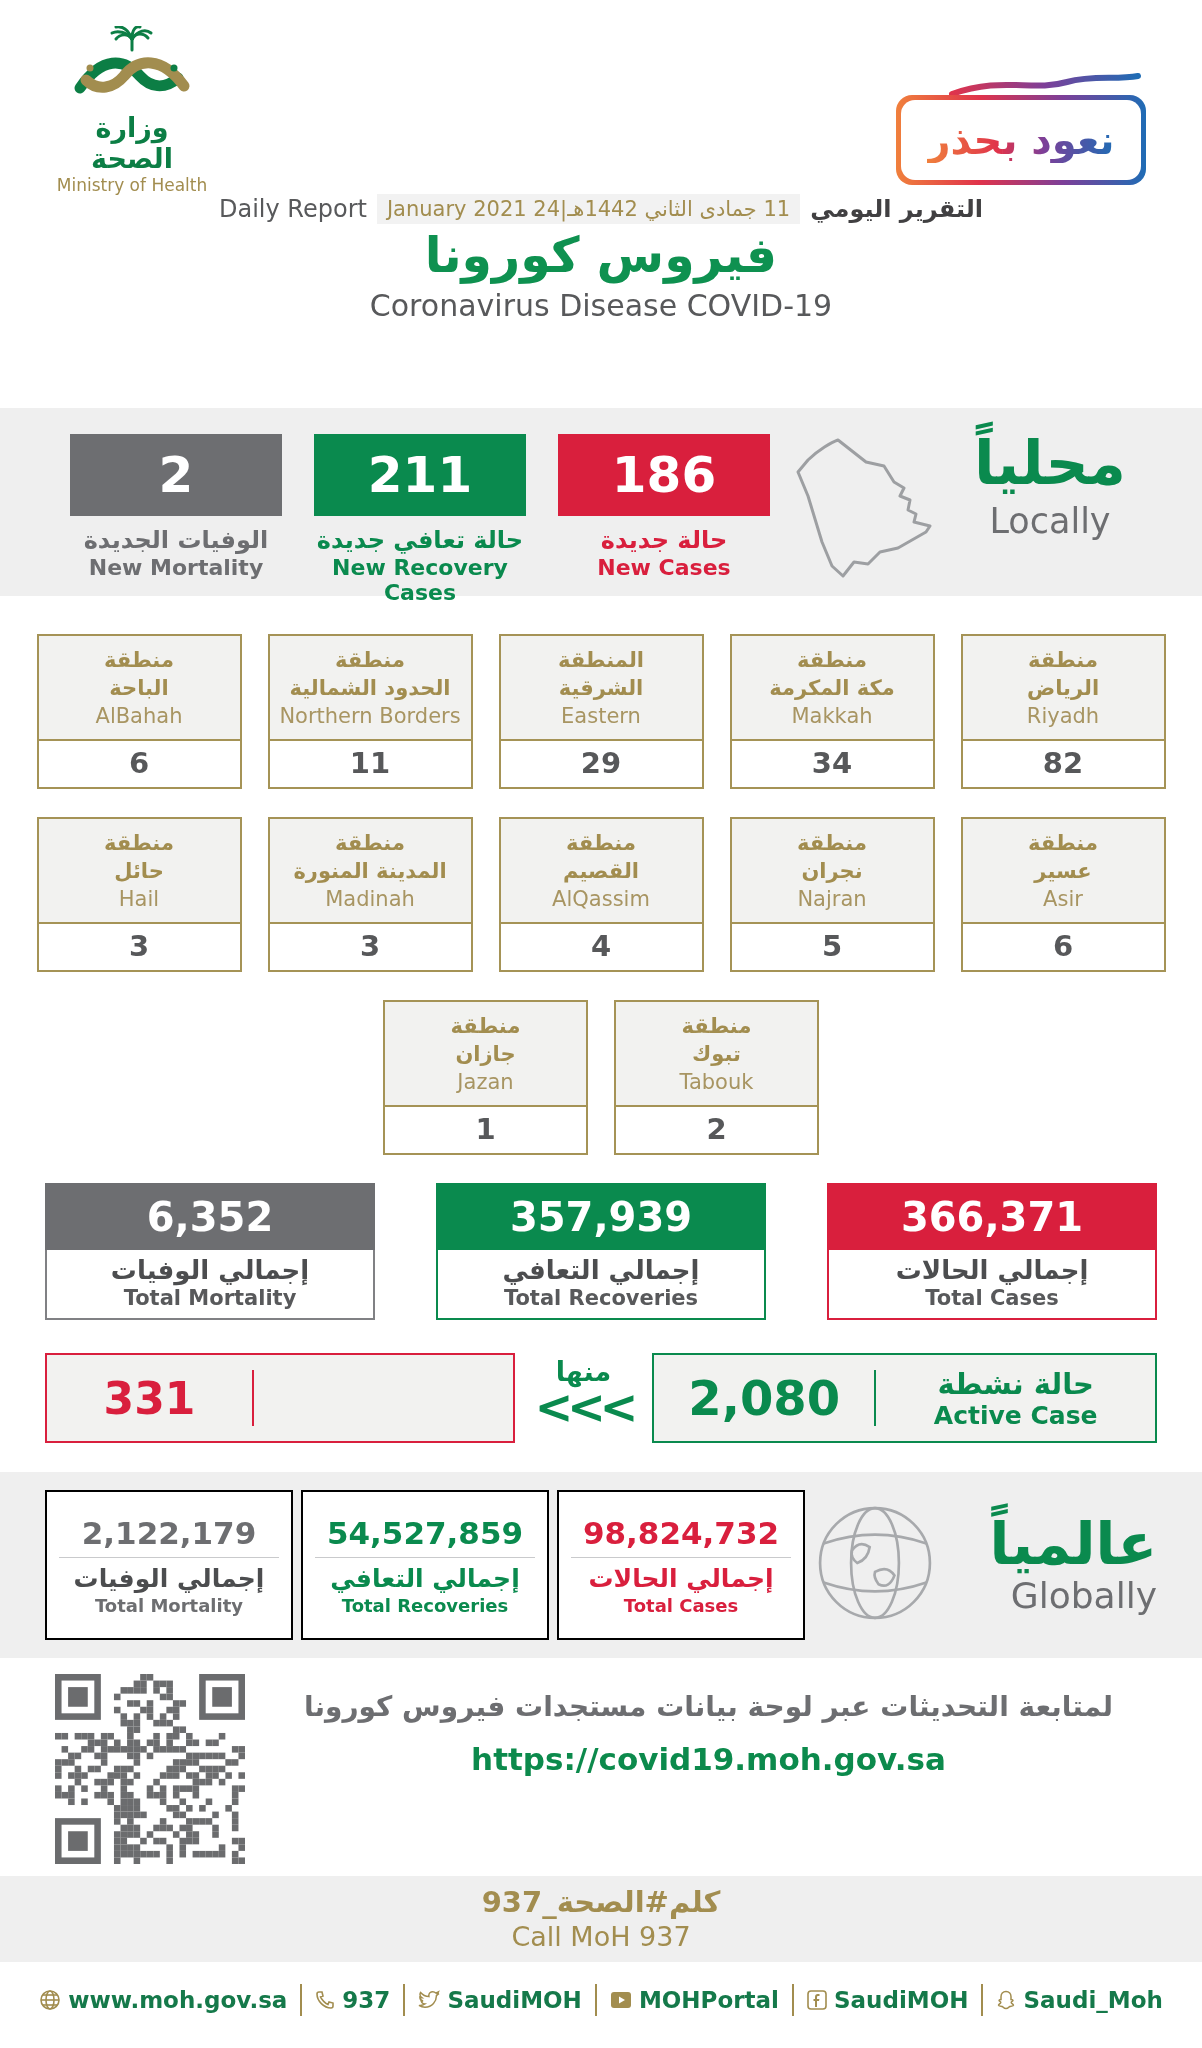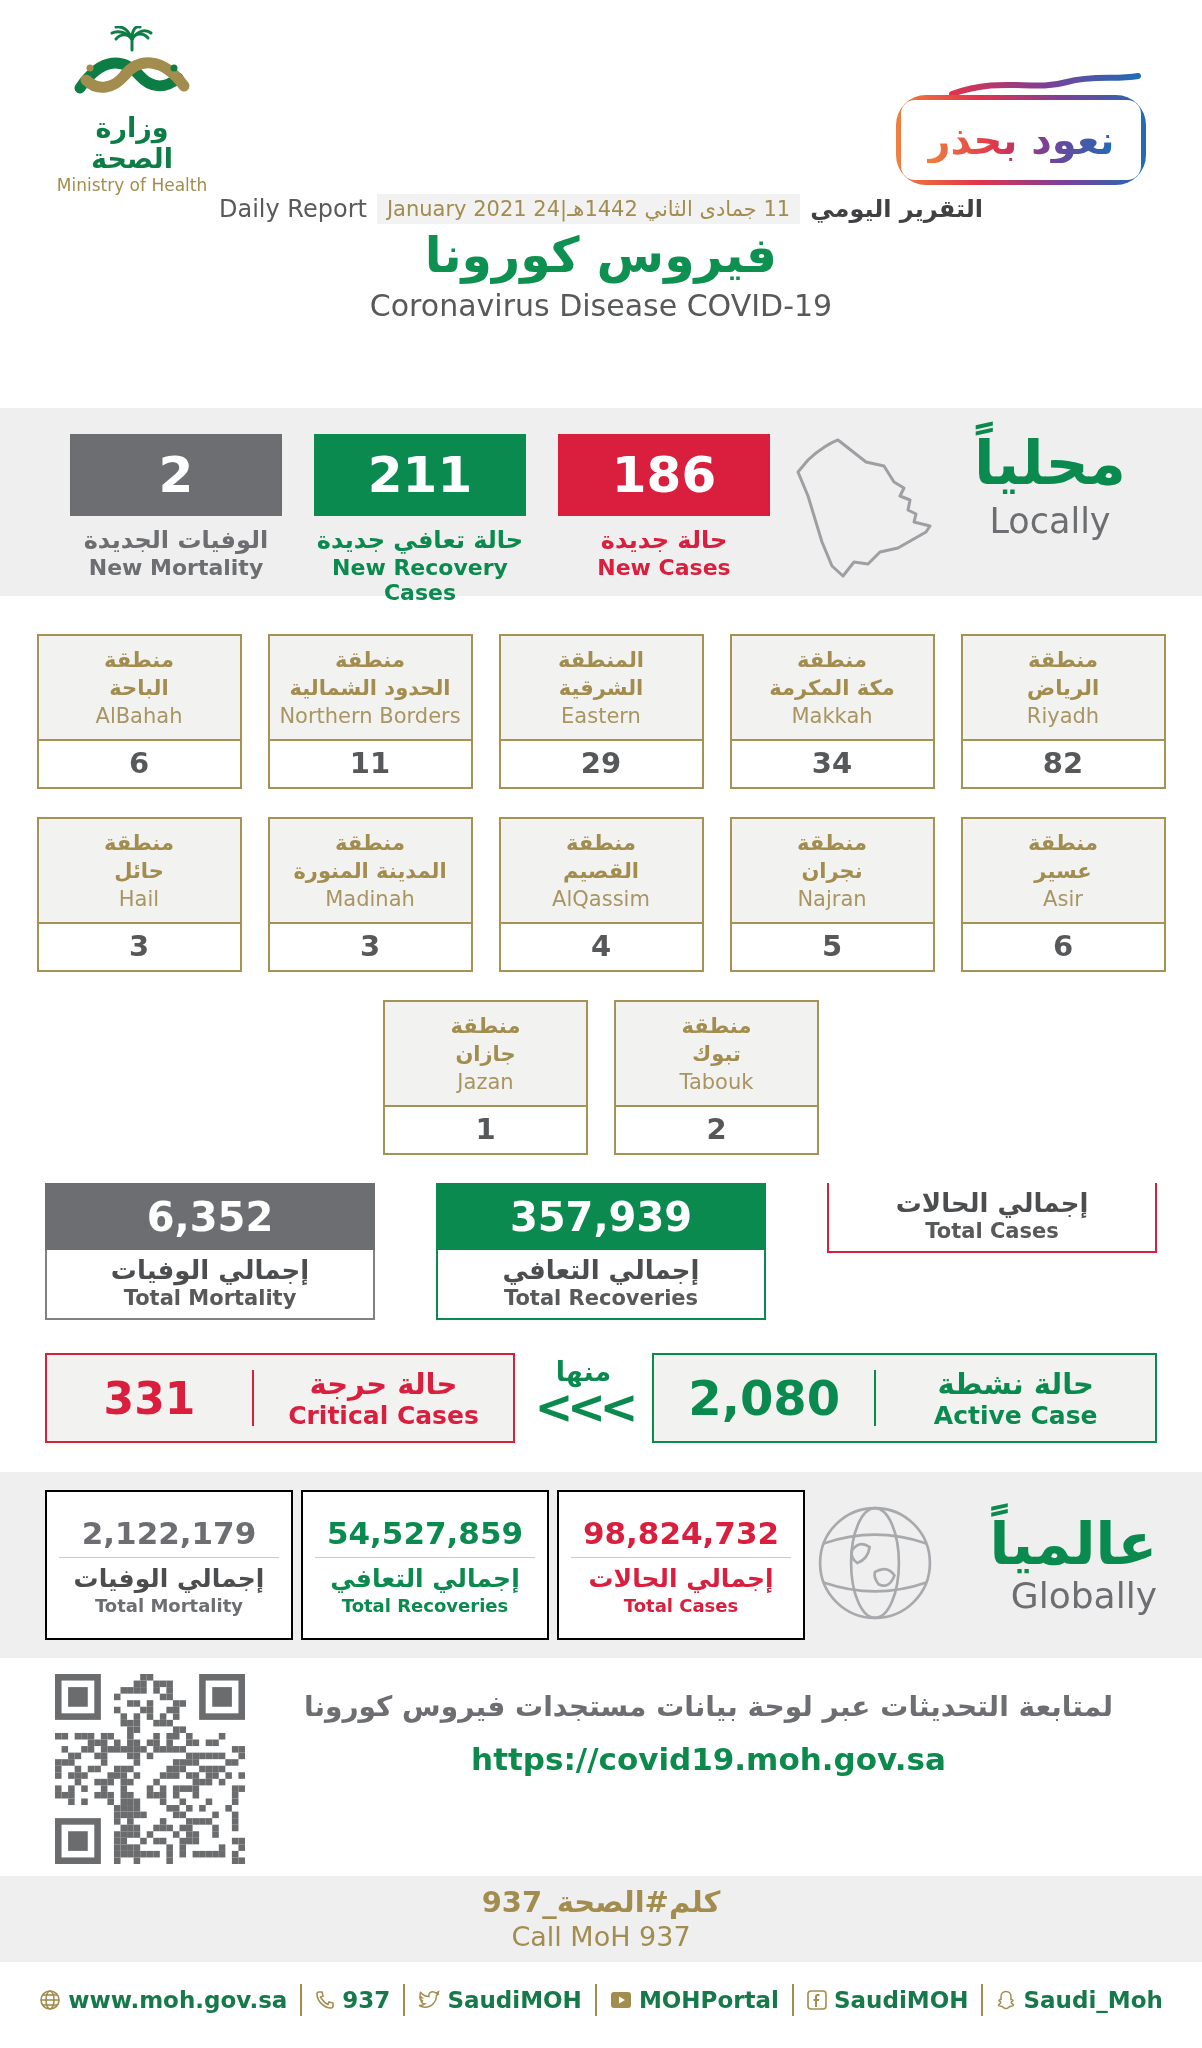--- a/index.html
+++ b/index.html
@@ -11,21 +11,21 @@
   }
 
   
   .header { position:relative; height:192px;padding-left:20px; }
   .logo { position:absolute; left:52px; top:26px; width:160px; text-align:center; }
   .logo svg { display:block; margin:0 auto; }
   .logo-ar { font-size:27px; font-weight:bold; color:#0c7e45; margin-top:2px; }
   .logo-en { font-size:17px; color:#a28d4f; margin-top:1px; }
 
   .badge { position:absolute; right:56px; top:95px; width:250px; height:90px;
-    border-radius:30px; padding:5px;
+    border-radius:16px; padding:5px;
     background:linear-gradient(90deg,#f0803c,#e0334b,#7d3f98,#1f6cb5); }
   .badge-inner { width:100%; height:100%; background:#fff; border-radius:14px;
     display:flex; align-items:center; justify-content:center; }
   .badge-text { direction:rtl; font-size:40px; font-weight:bold;
     background:linear-gradient(90deg,#f0803c 0%,#e0334b 38%,#7d3f98 62%,#1f6cb5 100%);
     -webkit-background-clip:text; background-clip:text; color:transparent; }
   .badge-swoosh { position:absolute; right:60px; top:72px; }
 
   
   .report-line { height:34px; display:flex; align-items:center; justify-content:center; gap:10px; }
@@ -305,35 +305,32 @@
       </div>
     </div>
     <div class="total">
       <div class="total-num bg-green">357,939</div>
       <div class="total-label bd-green">
         <div class="tl-ar">إجمالي التعافي</div>
         <div class="tl-en">Total Recoveries</div>
       </div>
     </div>
     <div class="total">
+      <div class="total-num bg-red">366,371</div>
       <div class="total-label bd-red">
         <div class="tl-ar">إجمالي الحالات</div>
         <div class="tl-en">Total Cases</div>
       </div>
     </div>
   </div>
 
   <div class="break-row">
     <div class="hbox crit">
       <div class="hbox-num">331</div>
       <div class="hbox-div"></div>
-      <div class="hbox-labels">
-        <div class="hb-ar c-red">حالة حرجة</div>
-        <div class="hb-en c-red">Critical Cases</div>
-      </div>
     </div>
     <div class="minha">
       <div class="minha-ar">منها</div>
       <div class="minha-chev">&lt;&lt;&lt;</div>
     </div>
     <div class="hbox act">
       <div class="hbox-num">2,080</div>
       <div class="hbox-div"></div>
       <div class="hbox-labels">
         <div class="hb-ar c-green">حالة نشطة</div>

